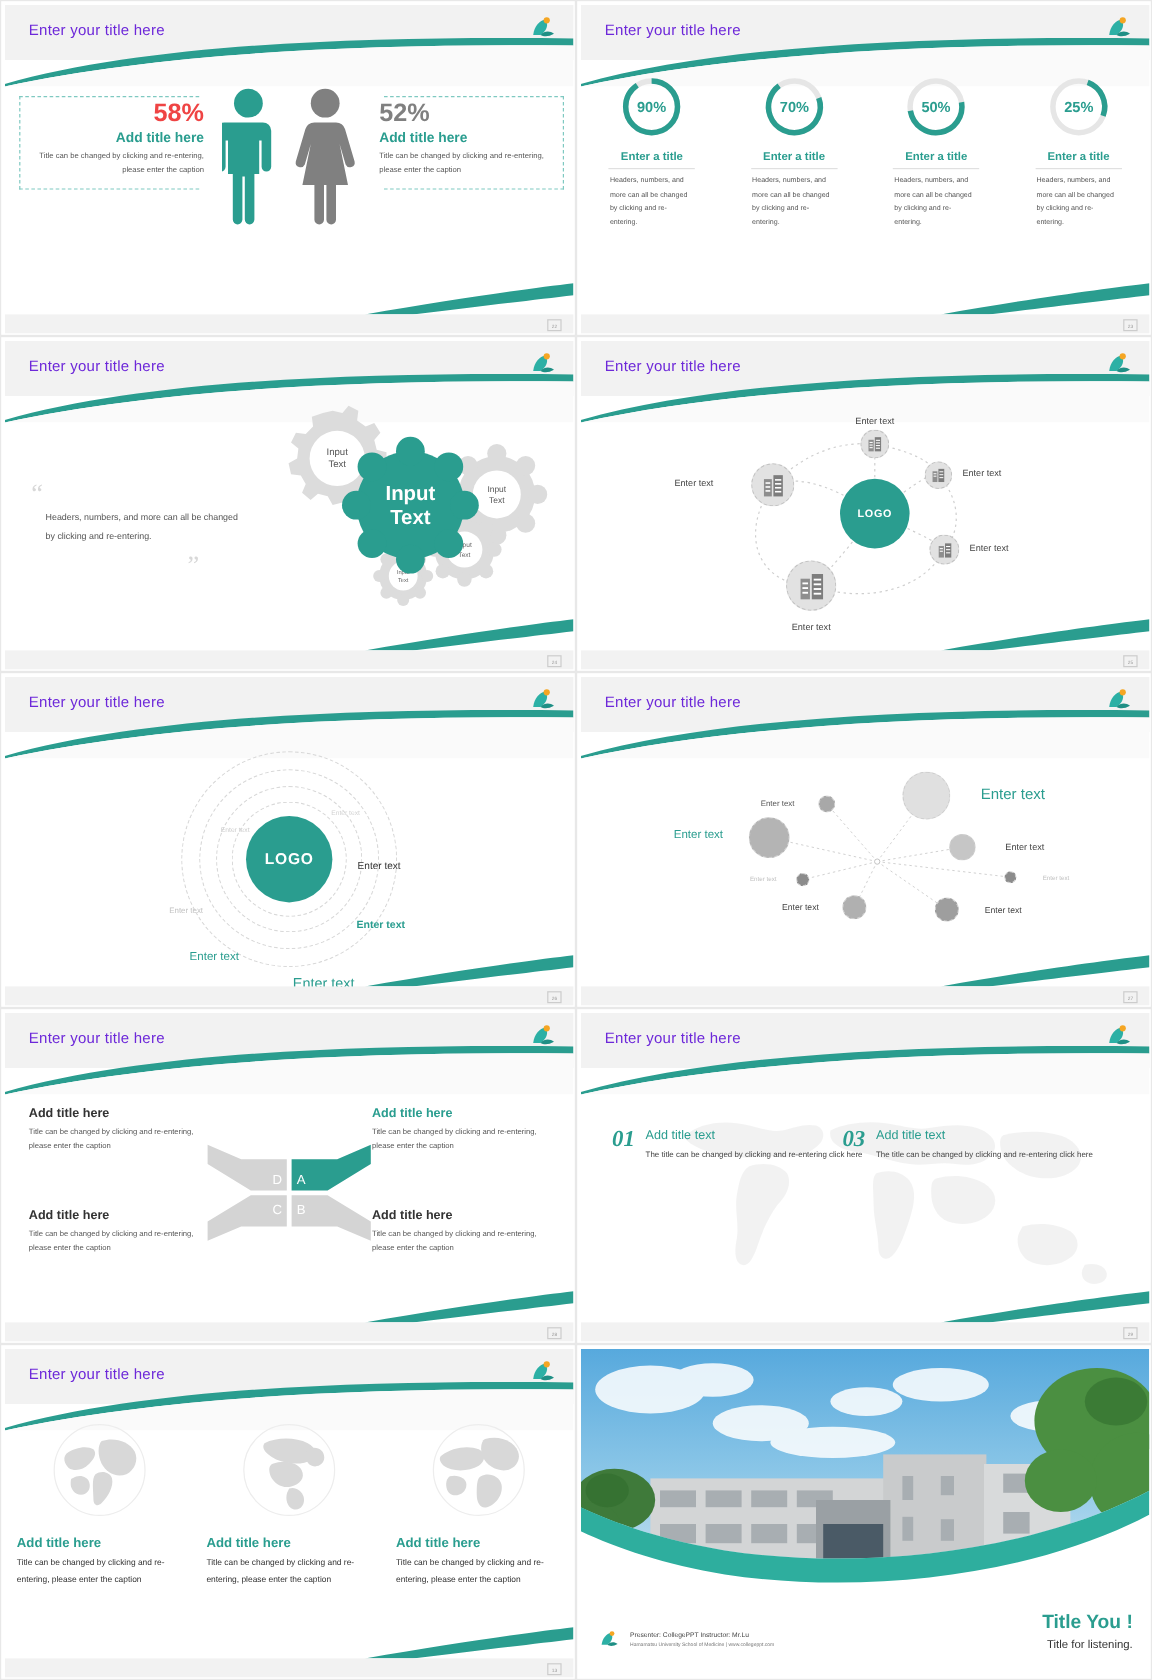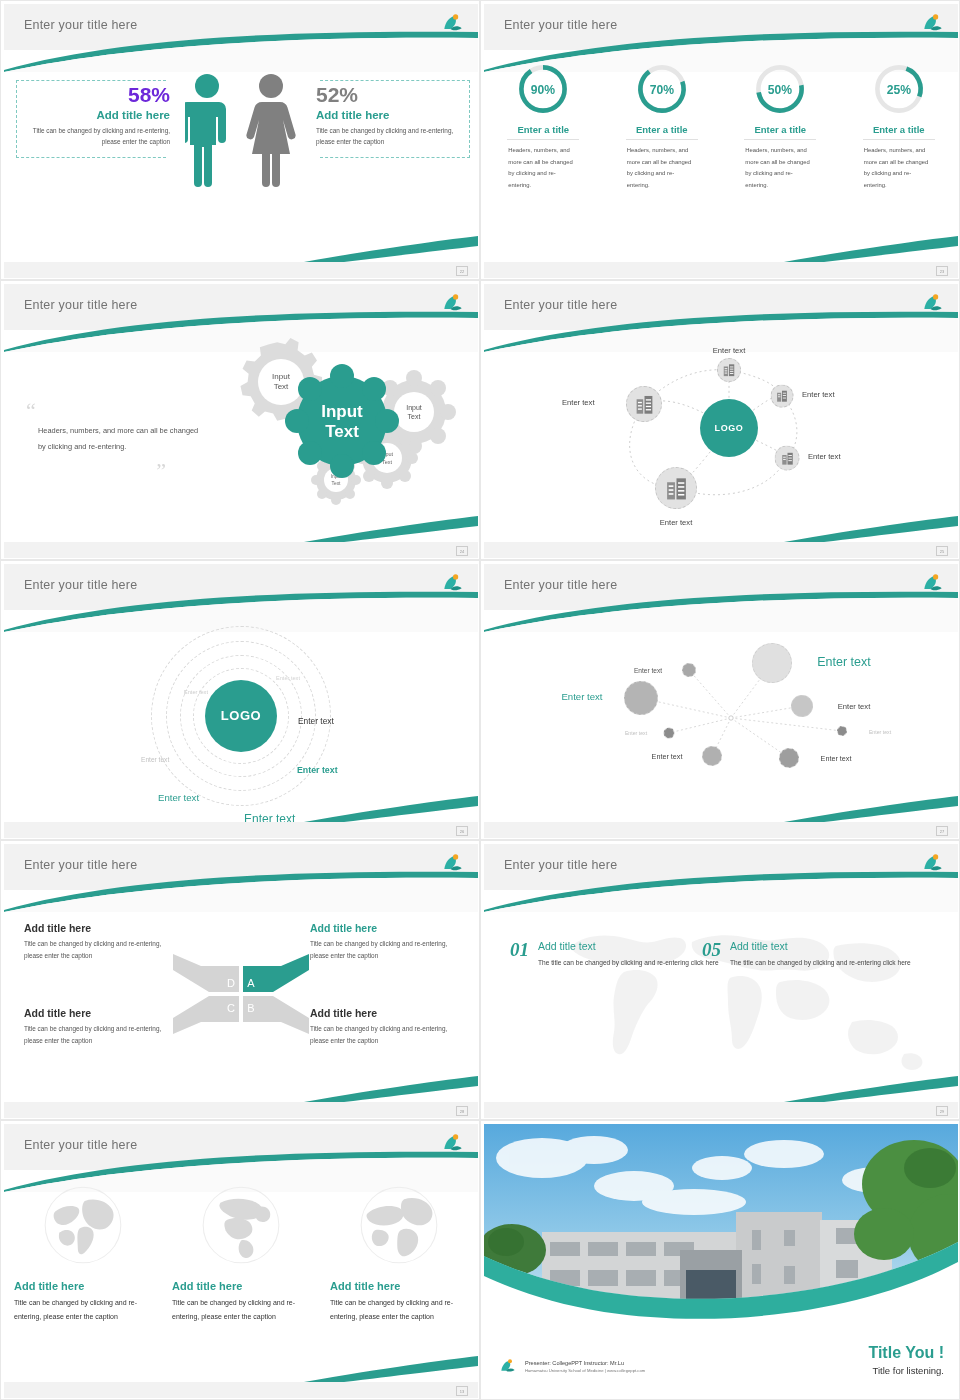--- a/index.html
+++ b/index.html
@@ -28,39 +28,39 @@
     background:#fff;
     overflow:hidden;
   }
   
   .hdr {
     position:absolute; left:0; top:0; width:100%; height:46px;
     background:#f2f2f2;
   }
   .hdr-title {
     position:absolute; left:20px; top:14px;
-    font-size:12.5px; color:#737373; letter-spacing:.2px;
+    font-size:12.5px; color:#6d28d9; letter-spacing:.2px;
   }
   .logo-mark {
     position:absolute; right:12px; top:6px;
     width:26px; height:26px;
   }
   .curve-top { position:absolute; left:0; top:26px; width:100%; height:42px; }
   .curve-bot { position:absolute; left:0; bottom:16px; width:100%; height:36px; }
   .footbar {
     position:absolute; left:0; bottom:0; width:100%; height:16px;
     background:#f2f2f2;
   }
   .pagenum {
     position:absolute; right:10px; bottom:2px;
     width:12px; height:10px; border:1px solid #ccc;
     font-size:4px; color:#999; text-align:center; line-height:10px;
   }
 
-  .teal { color:#6d28d9; }
+  .teal { color:#ef4444; }
   .grey { color:#808080; }
 
   
   .s1-wrap { position:absolute; left:0; top:58px; width:474px; height:190px; }
   .s1-col { position:absolute; top:22px; width:152px; }
   .s1-col.left { left:14px; text-align:right; }
   .s1-col.right { right:10px; text-align:left; }
   .s1-dashbox { position:absolute; top:18px; width:150px; height:78px; border:1px dashed #7fc9c1; }
   .s1-dashbox.left { left:12px; border-right:none; }
   .s1-dashbox.right { right:8px; border-left:none; }
@@ -653,21 +653,21 @@
     </svg>
 
     <div class="s8-item" style="left:26px;">
       <div class="s8-num">01</div>
       <div>
         <div class="s8-h">Add title text</div>
         <div class="s8-p">The title can be changed by clicking and re-entering click here</div>
       </div>
     </div>
     <div class="s8-item" style="left:218px;">
-      <div class="s8-num">05</div>
+      <div class="s8-num">03</div>
       <div>
         <div class="s8-h">Add title text</div>
         <div class="s8-p">The title can be changed by clicking and re-entering click here</div>
       </div>
     </div>
 
     <svg class="curve-bot" viewBox="0 0 474 36" preserveAspectRatio="none">
       <path d="M300 36 C380 22 440 14 474 10 L474 20 C440 24 390 30 340 36 Z" fill="#2a9d8f"></path>
     </svg>
     <div class="footbar"></div>

